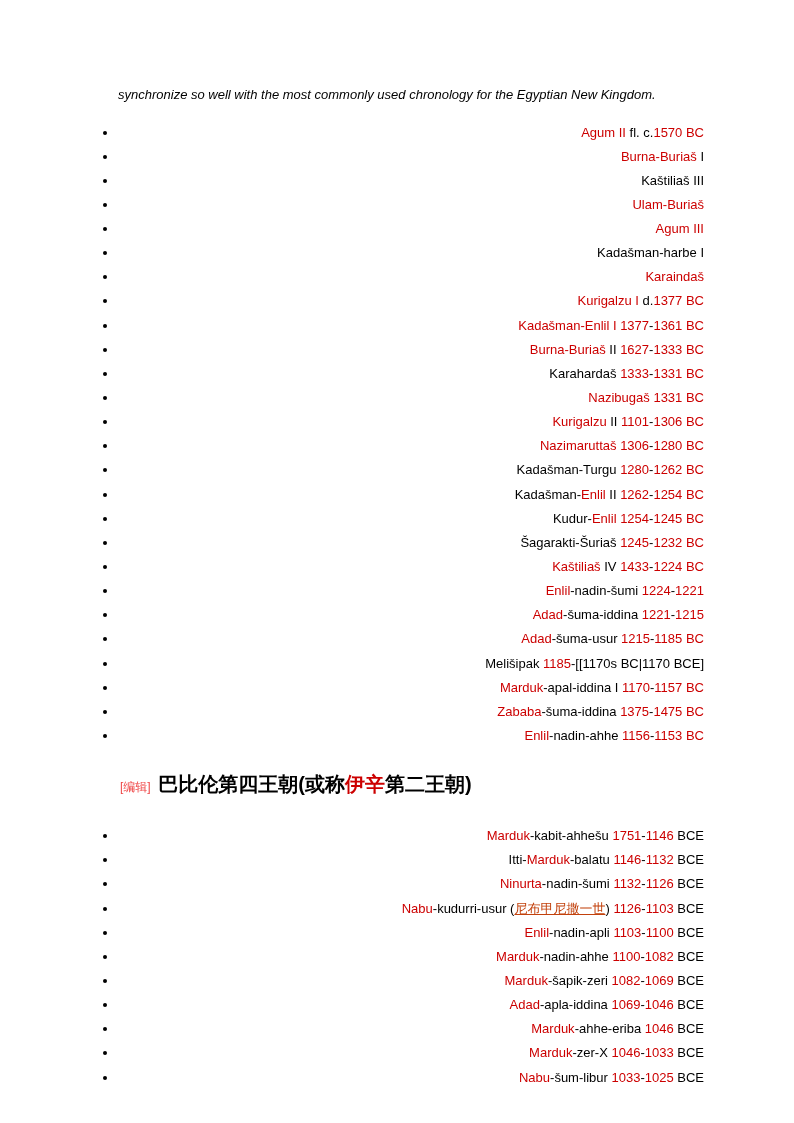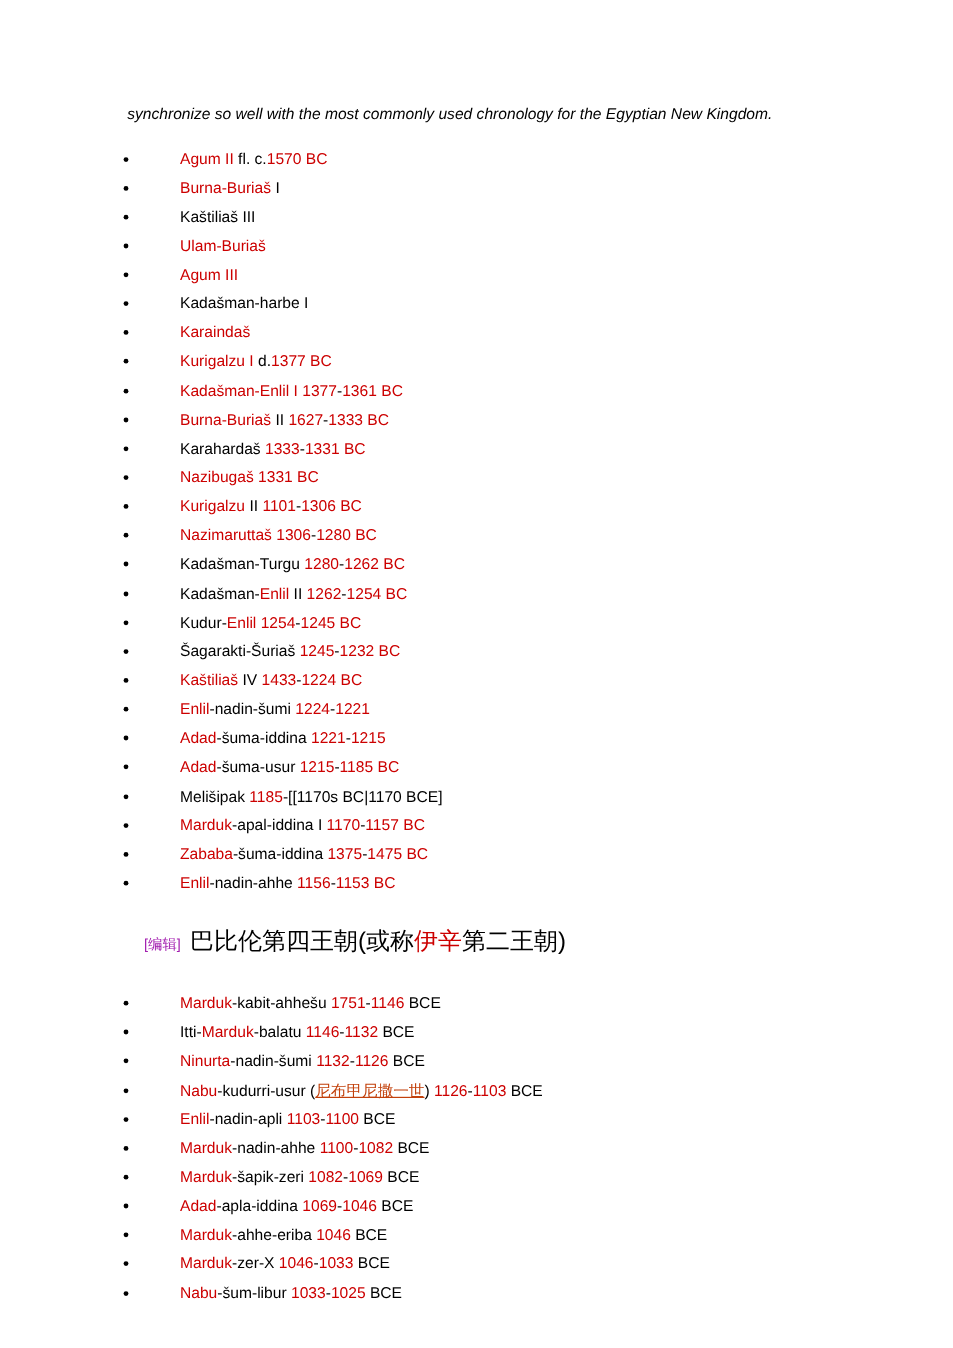--- a/index.html
+++ b/index.html
@@ -6,45 +6,46 @@
     font-family: Verdana, Tahoma, Arial, sans-serif;
     font-size: 13px;
     margin: 0;
     padding: 85px 90px 60px 90px;
     width: 794px;
     box-sizing: border-box;
     color: #000;
   }
   .intro {
     font-style: italic;
-    margin-left: 16px;
+    margin-left: 28px;
     margin-bottom: 18px;
     line-height: 1.5;
   }
   ul.kings {
     list-style-type: disc;
     padding-left: 28px;
     margin: 0 0 25px 0;
+    text-align: right;
   }
   ul.kings li {
     padding-left: 32px;
     margin-bottom: 4px;
     line-height: 1.55;
   }
   .r { color: #cc0000; }
   .heading-row {
     margin: 18px 0 28px 30px;
   }
   .edit-link {
-    color: #a21caf;
+    color: #ef4444;
     font-size: 12px;
   }
   .heading {
     font-size: 20px;
-    font-weight: normal;
+    font-weight: bold;
     margin-left: 4px;
     font-family: "Microsoft YaHei", SimSun, sans-serif;
   }
   a.ulink { color: #c2410c; text-decoration: underline; }
 </style>
 </head>
 <body>
 
 <div class="intro">synchronize so well with the most commonly used chronology for the Egyptian New Kingdom.</div>
 

